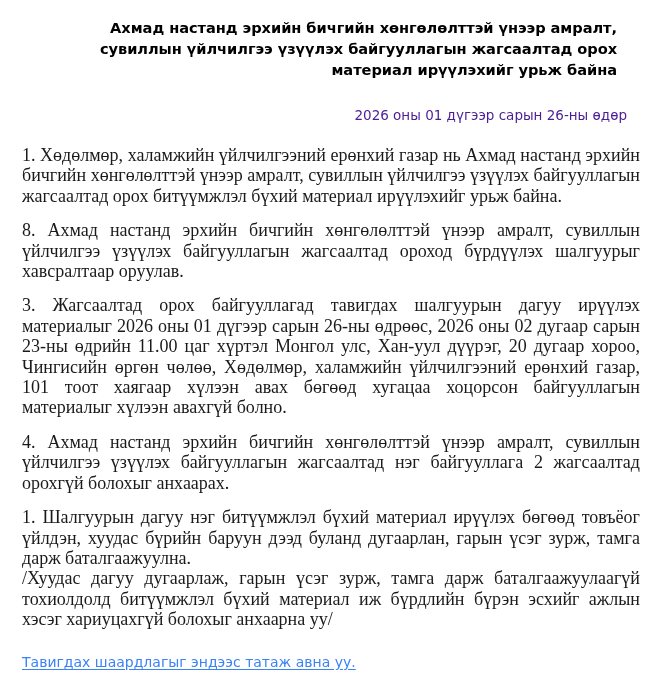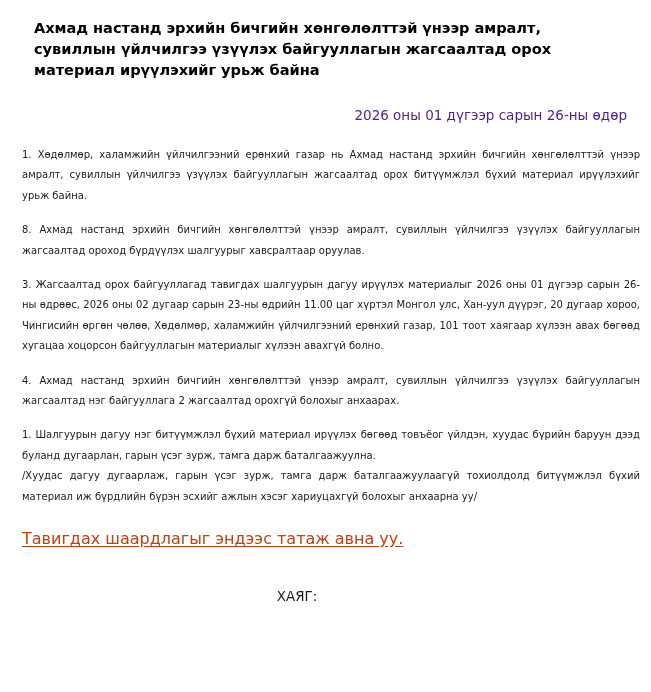--- a/index.html
+++ b/index.html
@@ -24,21 +24,21 @@
     padding: 0;
   }
 
   
   .doc-title {
     margin: 0;
     padding: 17px 34px 0 34px;
     font-size: 14.6px;
     font-weight: bold;
     line-height: 21px;
-    text-align: left;
+    text-align: right;
     letter-spacing: -0.05px;
     color: #000000;
   }
 
   
   .date-line {
     margin: 0;
     padding: 26px 24px 0 0;
     font-size: 13.5px;
     line-height: 18px;
@@ -46,44 +46,45 @@
     color: #4c1d95;
   }
 
   
   .body-block {
     padding: 0 11px 0 22px;
   }
 
   .para {
     margin: 0 0 14px 0;
-    font-size: 10px;
+    font-size: 18px;
     line-height: 20.4px;
     text-align: justify;
     text-justify: inter-word;
     color: #1a1a1a;
+    font-family: Liberation Serif, serif;
   }
 
   .para.first {
     margin-top: 21px;
   }
 
   
   .para.note {
     margin-top: -14px;
   }
 
   
   .link-row {
     padding: 8px 22px 0 22px;
   }
   .doc-link {
-    font-size: 16px;
+    font-size: 14px;
     line-height: 20px;
-    color: #c2410c;
+    color: #3b82f6;
     text-underline-offset: 2px;
     cursor: pointer;
   }
 
   
   .footer {
     padding-top: 38px;
     text-align: center;
   }
   .footer-heading {

